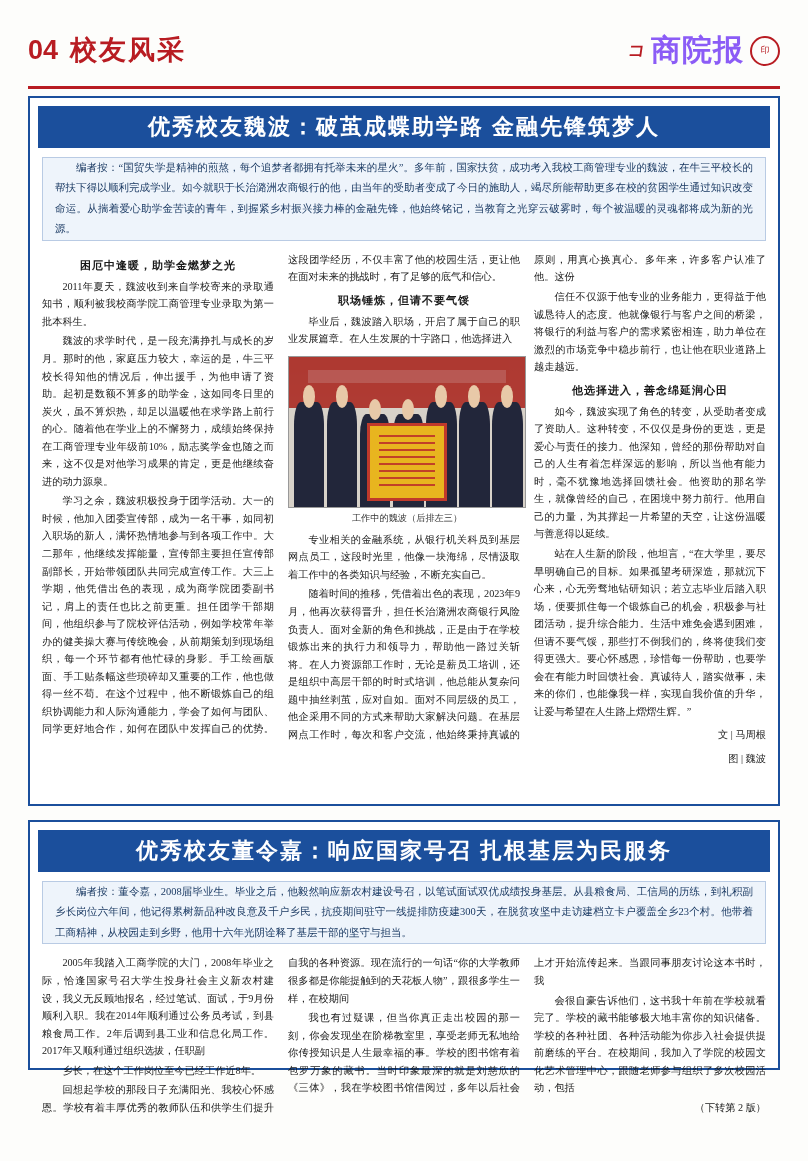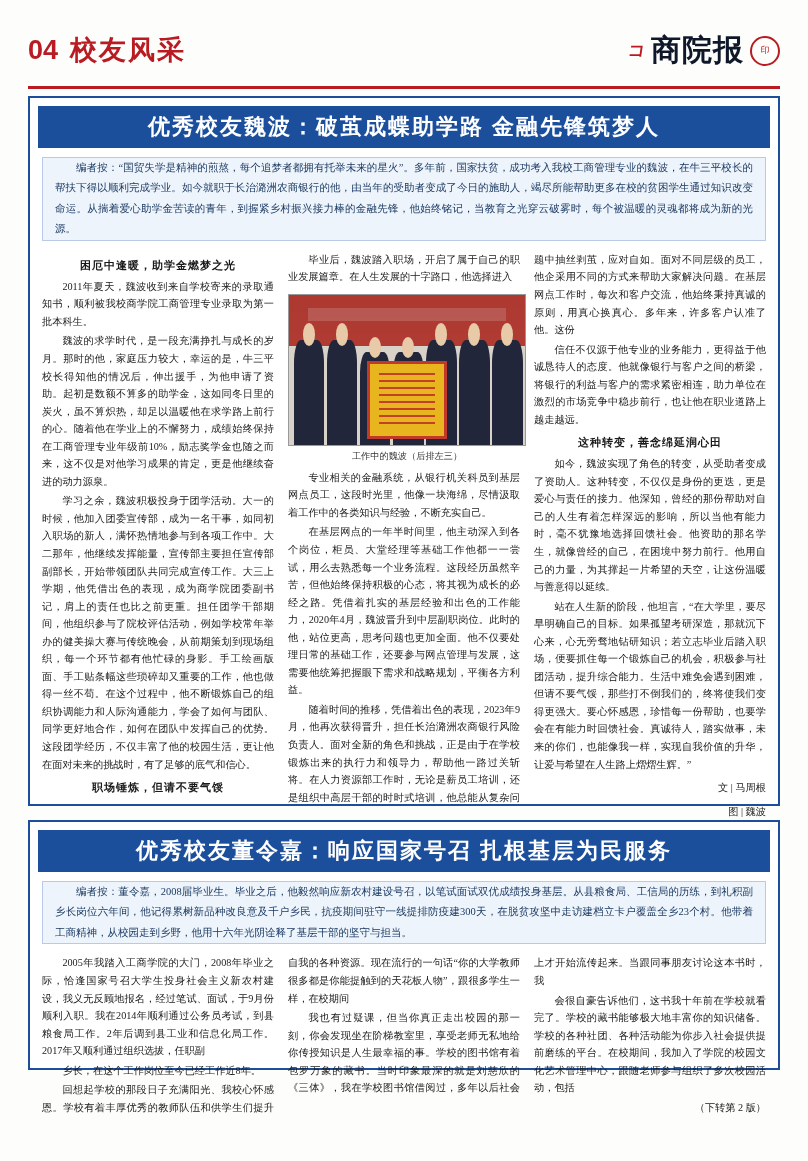--- a/index.html
+++ b/index.html
@@ -35,21 +35,21 @@
   .mast-right{
     position:absolute;right:0;top:0;display:flex;align-items:center;gap:6px;
   }
   .logo-mark{
     font-family:"Liberation Sans", sans-serif;
     font-weight:bold;font-size:17px;color:#b81c22;
     transform:skewX(-8deg);
   }
   .logo-text{
     font-family:Liberation Mono, monospace;
-    font-weight:bold;font-size:30px;color:#0f172a;letter-spacing:1px;
+    font-weight:bold;font-size:30px;color:#8b5cf6;letter-spacing:1px;
   }
   .logo-seal{
     width:26px;height:26px;border-radius:50%;
     border:2px solid #b81c22;color:#b81c22;
     font-size:9px;line-height:24px;text-align:center;
     font-family:"Liberation Sans", sans-serif;
   }
   .mast-rule{
     position:absolute;left:28px;top:86px;width:752px;height:3px;background:#b81c22;
   }
@@ -218,25 +218,24 @@
           <div class="ph-person" style="left:44%;height:62%"></div>
           <div class="ph-person" style="left:58%;"></div>
           <div class="ph-person" style="left:72%;"></div>
           <div class="ph-person" style="left:86%;"></div>
           <div class="ph-flag"></div>
         </div>
         <div class="photo-cap">工作中的魏波（后排左三）</div>
       </div>
 
       <p>专业相关的金融系统，从银行机关科员到基层网点员工，这段时光里，他像一块海绵，尽情汲取着工作中的各类知识与经验，不断充实自己。</p>
-      <p>在基层网点的一年半时间里，他主动深入到各个岗位，柜员、大堂经理等基础工作他都一一尝试，用么去熟悉每一个业务流程。这段经历虽然辛苦，但他始终保持积极的心态，将其视为成长的必经之路。凭借着扎实的基层经验和出色的工作能力，2020年4月，魏波晋升到中层副职岗位。此时的他，站位更高，思考问题也更加全面。他不仅要处理日常的基础工作，还要参与网点管理与发展，这需要他统筹把握眼下需求和战略规划，平衡各方利益。</p>
       <p>随着时间的推移，凭借着出色的表现，2023年9月，他再次获得晋升，担任长治潞洲农商银行风险负责人。面对全新的角色和挑战，正是由于在学校锻炼出来的执行力和领导力，帮助他一路过关斩将。在人力资源部工作时，无论是薪员工培训，还是组织中高层干部的时时式培训，他总能从复杂问题中抽丝剥茧，应对自如。面对不同层级的员工，他企采用不同的方式来帮助大家解决问题。在基层网点工作时，每次和客户交流，他始终秉持真诚的原则，用真心换真心。多年来，许多客户认准了他。这份</p>
 
       <p>信任不仅源于他专业的业务能力，更得益于他诚恳待人的态度。他就像银行与客户之间的桥梁，将银行的利益与客户的需求紧密相连，助力单位在激烈的市场竞争中稳步前行，也让他在职业道路上越走越远。</p>
-      <p class="sub-h">这种转变，善念绵延润心田</p>
+      <p class="sub-h">他选择进入，善念绵延润心田</p>
       <p>如今，魏波实现了角色的转变，从受助者变成了资助人。这种转变，不仅仅是身份的更迭，更是爱心与责任的接力。他深知，曾经的那份帮助对自己的人生有着怎样深远的影响，所以当他有能力时，毫不犹豫地选择回馈社会。他资助的那名学生，就像曾经的自己，在困境中努力前行。他用自己的力量，为其撑起一片希望的天空，让这份温暖与善意得以延续。</p>
       <p>站在人生新的阶段，他坦言，“在大学里，要尽早明确自己的目标。如果孤望考研深造，那就沉下心来，心无旁骛地钻研知识；若立志毕业后踏入职场，便要抓住每一个锻炼自己的机会，积极参与社团活动，提升综合能力。生活中难免会遇到困难，但请不要气馁，那些打不倒我们的，终将使我们变得更强大。要心怀感恩，珍惜每一份帮助，也要学会在有能力时回馈社会。真诚待人，踏实做事，未来的你们，也能像我一样，实现自我价值的升华，让爱与希望在人生路上熠熠生辉。”</p>
       <p></p>
       <p class="sign">文 | 马周根</p>
       <p class="sign">图 | 魏波</p>
     </div>
   </div>
 
   <div class="article" id="article-2">
     <div class="headline-bar">

